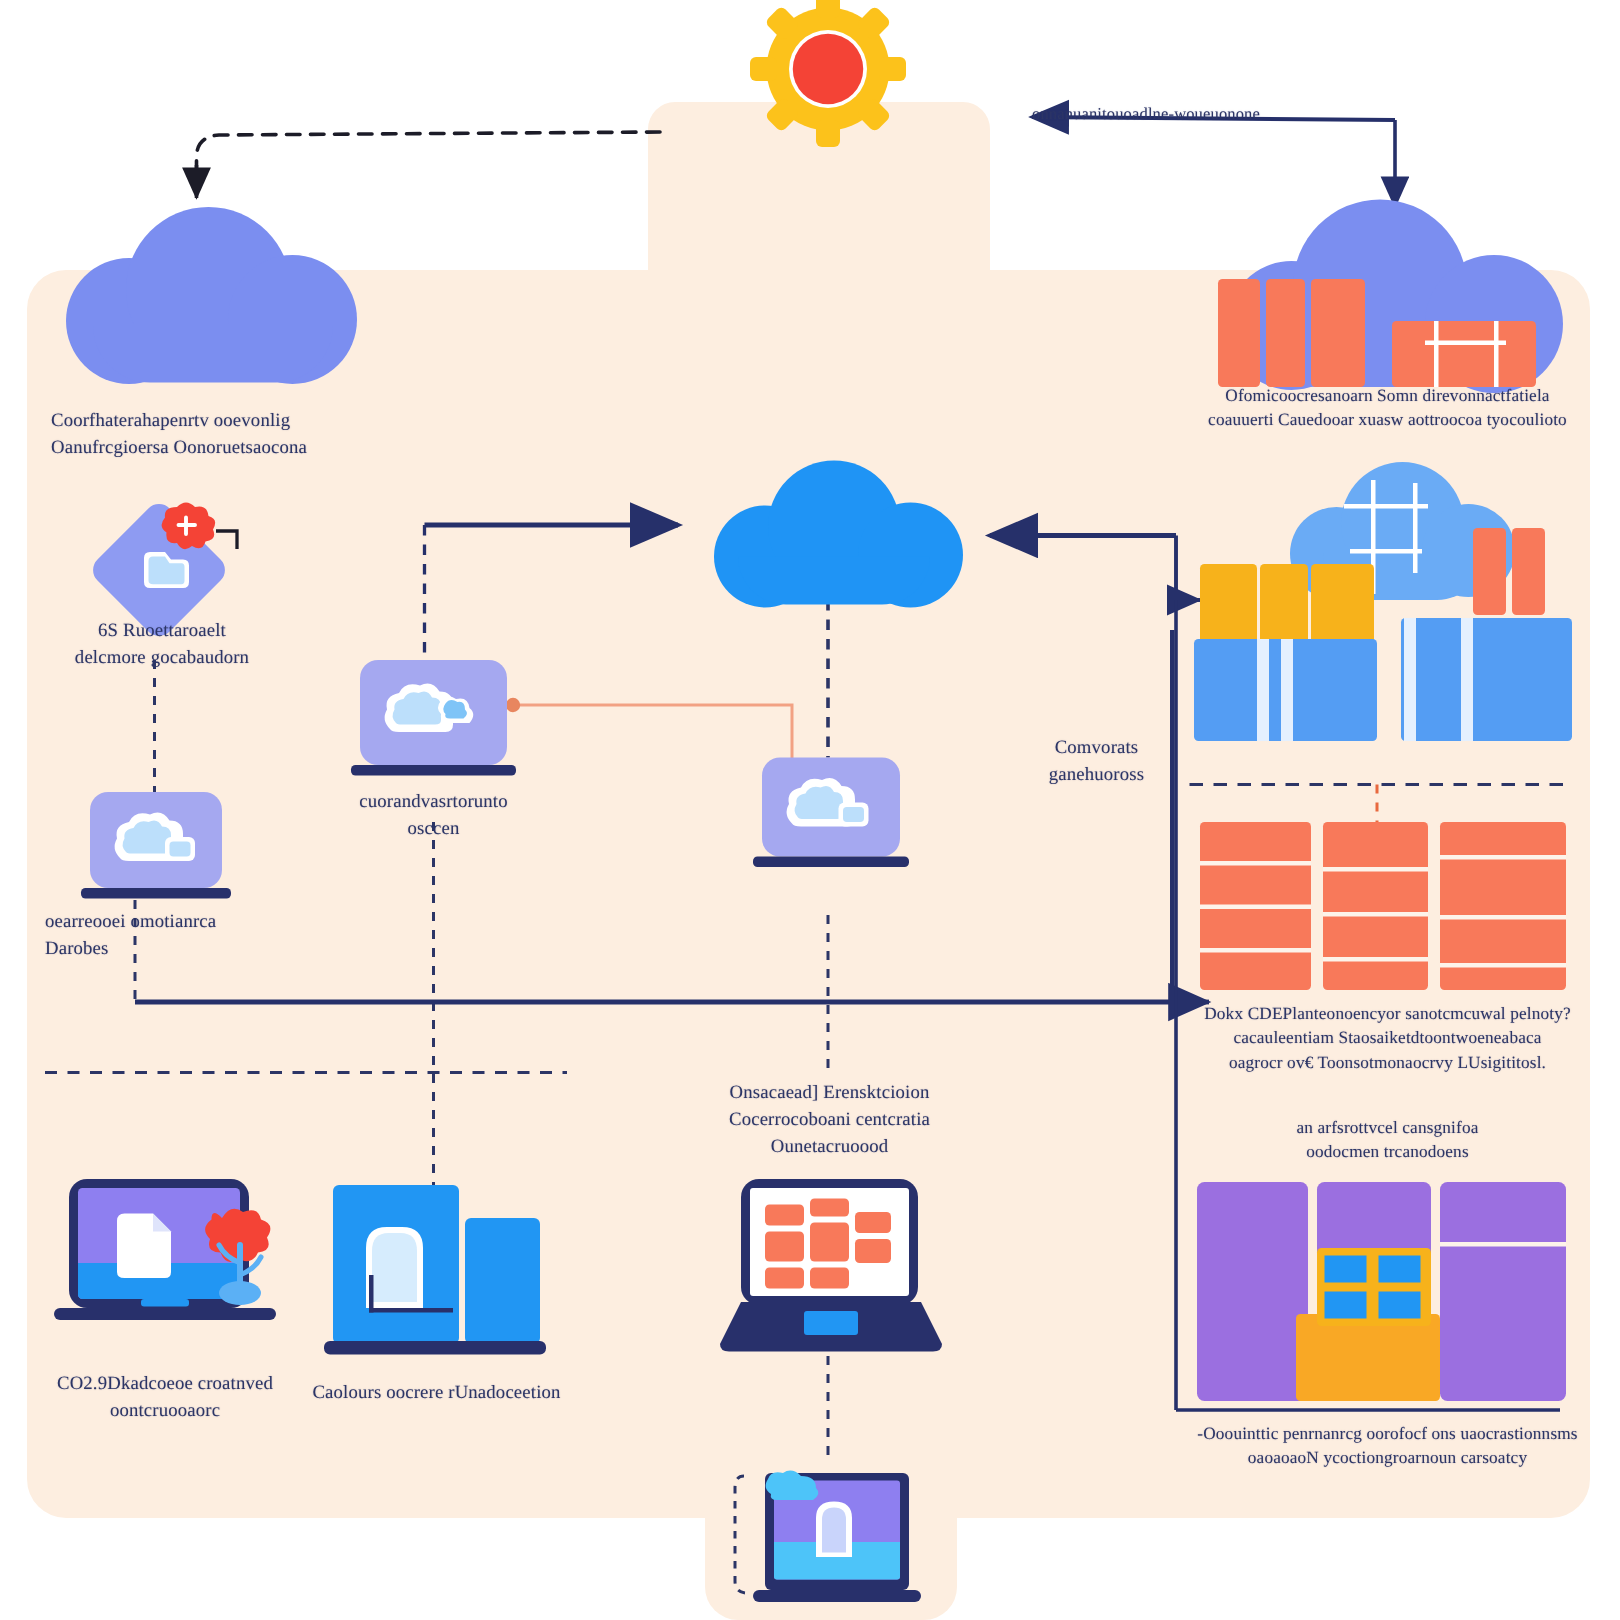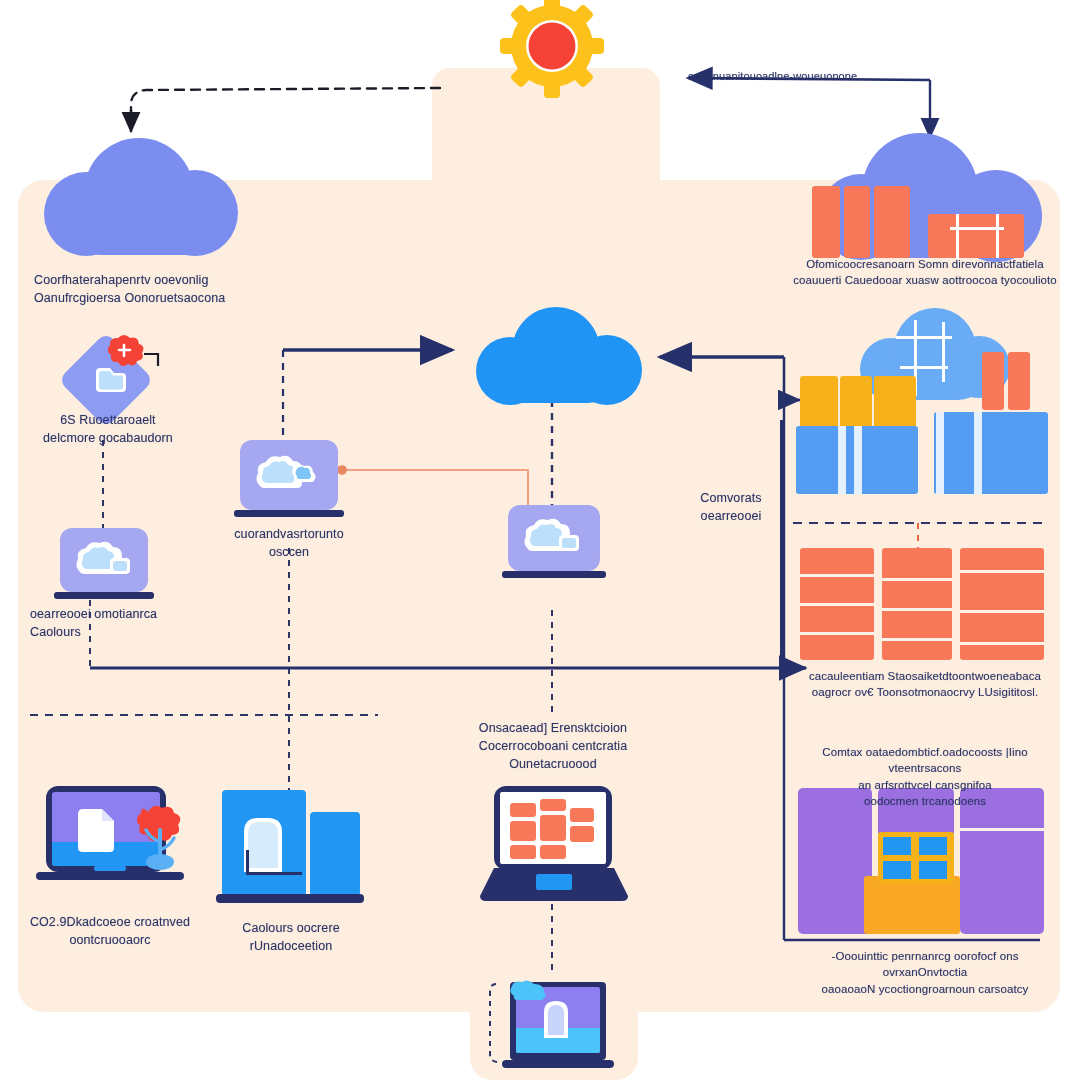--- a/index.html
+++ b/index.html
@@ -24,20 +24,21 @@
   .cap{
     position:absolute;text-align:center;color:#2c3566;
     font-size:12.5px;line-height:1.42;letter-spacing:.1px;
     z-index:5;pointer-events:none;
   }
   .cap.b{font-weight:bold;}
   .cap.sm{font-size:11.5px;}
   .cap.blur{
     filter:blur(.35px);
     text-shadow:0 0 1px rgba(44,53,102,.35);
+    font-family:Liberation Serif, serif;
   }
 
   
   .cloud{position:relative;}
   .cloud i{position:absolute;border-radius:50%;display:block;}
   .cloud u{position:absolute;display:block;border-radius:0 0 38px 38px;}
 
   
   .lap{position:relative;}
   .lap .scr{position:absolute;border-radius:12px;}
@@ -223,21 +224,21 @@
         <path d="M6,34 Q0,28 4,21 Q2,12 12,10 Q16,2 26,5 Q34,1 39,9 Q48,9 48,18 L48,31 Q48,36 43,36 L12,36 Q7,36 6,34 Z" fill="#ffffff"></path>
         <path d="M10,30 Q6,26 9,21 Q8,15 15,14 Q18,8 25,10 Q31,7 34,13 Q40,13 40,19 L40,28 Q40,31 36,31 L14,31 Q11,31 10,30 Z" fill="#bcdffb"></path>
         <rect x="36" y="20" width="20" height="16" rx="4" fill="#ffffff"></rect>
         <rect x="39" y="23" width="14" height="10" rx="2.5" fill="#bcdffb"></rect>
       </svg>
       <div class="base" style="left:0;top:64px;width:100px;height:7px;"></div>
     </div>
   </div>
   <div class="cap blur" style="left:14px;top:606px;width:180px;text-align:left;padding-left:16px;">
     <div>oearreooei omotianrca</div>
-    <div>Caolours</div>
+    <div>Darobes</div>
   </div>
 
   <div class="node" style="left:234px;top:440px;width:110px;height:84px;">
     <div class="lap" style="width:110px;height:84px;">
       <div class="scr" style="left:6px;top:0;width:98px;height:70px;background:#a5a8f0;"></div>
       <svg width="72" height="52" viewBox="0 0 72 52" style="position:absolute;left:20px;top:12px;">
         <path d="M6,34 Q0,28 4,21 Q2,12 12,10 Q16,2 26,5 Q34,1 39,9 Q48,9 48,18 L48,31 Q48,36 43,36 L12,36 Q7,36 6,34 Z" fill="#ffffff"></path>
         <path d="M10,30 Q6,26 9,21 Q8,15 15,14 Q18,8 25,10 Q31,7 34,13 Q40,13 40,19 L40,28 Q40,31 36,31 L14,31 Q11,31 10,30 Z" fill="#bcdffb"></path>
         <path d="M40,24 Q36,20 40,15 Q44,10 50,14 Q58,12 59,20 Q64,24 59,30 L44,30 Q39,29 40,24 Z" fill="#ffffff"></path>
         <path d="M43,24 Q40,21 43,17 Q46,13 51,16 Q56,15 56,21 Q59,24 55,27 L46,27 Q42,27 43,24 Z" fill="#7fc4f7"></path>
@@ -259,21 +260,21 @@
         <path d="M10,30 Q6,26 9,21 Q8,15 15,14 Q18,8 25,10 Q31,7 34,13 Q40,13 40,19 L40,28 Q40,31 36,31 L14,31 Q11,31 10,30 Z" fill="#bcdffb"></path>
         <rect x="37" y="20" width="20" height="16" rx="4" fill="#ffffff"></rect>
         <rect x="40" y="23" width="14" height="10" rx="2.5" fill="#bcdffb"></rect>
       </svg>
       <div class="base" style="left:0;top:66px;width:104px;height:7px;"></div>
     </div>
   </div>
 
   <div class="cap blur" style="left:676px;top:490px;width:110px;">
     <div class="b">Comvorats</div>
-    <div class="b">oearreooei</div>
+    <div class="b">ganehuoross</div>
   </div>
 
   <div class="node" style="left:796px;top:308px;width:252px;height:200px;">
 
     <div class="cloud" style="position:absolute;left:56px;top:0;width:160px;height:92px;">
       <i style="left:8px;top:30px;width:62px;height:62px;background:#6aabf5;"></i>
       <i style="left:42px;top:0;width:82px;height:82px;background:#6aabf5;"></i>
       <i style="left:96px;top:28px;width:62px;height:62px;background:#6aabf5;"></i>
       <u style="left:30px;top:60px;width:108px;height:32px;background:#6aabf5;"></u>
     </div>
@@ -308,26 +309,26 @@
     <div class="rc" style="left:0;top:84px;width:74px;height:3px;background:#fdf3ea;border-radius:0;"></div>
     <div class="rc" style="left:82px;top:30px;width:70px;height:3px;background:#fdf3ea;border-radius:0;"></div>
     <div class="rc" style="left:82px;top:60px;width:70px;height:3px;background:#fdf3ea;border-radius:0;"></div>
     <div class="rc" style="left:82px;top:90px;width:70px;height:3px;background:#fdf3ea;border-radius:0;"></div>
     <div class="rc" style="left:160px;top:22px;width:84px;height:3px;background:#fdf3ea;border-radius:0;"></div>
     <div class="rc" style="left:160px;top:62px;width:84px;height:3px;background:#fdf3ea;border-radius:0;"></div>
     <div class="rc" style="left:160px;top:94px;width:84px;height:3px;background:#fdf3ea;border-radius:0;"></div>
   </div>
 
   <div class="cap sm blur" style="left:792px;top:668px;width:266px;">
+    <div>Dokx CDEPlanteonoencyor sanotcmcuwal pelnoty?</div>
     <div>cacauleentiam Staosaiketdtoontwoeneabaca</div>
     <div>oagrocr ov€ Toonsotmonaocrvy LUsigititosl.</div>
   </div>
 
   <div class="cap sm blur" style="left:792px;top:744px;width:266px;">
-    <div>Comtax oataedombticf.oadocoosts |Iino vteentrsacons</div>
     <div>an arfsrottvcel cansgnifoa</div>
     <div>oodocmen trcanodoens</div>
   </div>
 
   <div class="node" style="left:798px;top:788px;width:246px;height:146px;">
     <div class="rc" style="left:0;top:0;width:74px;height:146px;background:#9b6fe0;"></div>
     <div class="rc" style="left:80px;top:0;width:76px;height:146px;background:#9b6fe0;"></div>
     <div class="rc" style="left:162px;top:0;width:84px;height:146px;background:#9b6fe0;"></div>
     <div class="rc" style="left:80px;top:52px;width:76px;height:3px;background:#fdf3ea;border-radius:0;"></div>
     <div class="rc" style="left:162px;top:40px;width:84px;height:3px;background:#fdf3ea;border-radius:0;"></div>
@@ -337,21 +338,21 @@
     <svg width="80" height="56" viewBox="0 0 80 56" style="position:absolute;left:78px;top:42px;">
       <rect x="2" y="2" width="76" height="52" rx="3" fill="#f7b21b"></rect>
       <rect x="7" y="7" width="28" height="18" fill="#2196f3"></rect>
       <rect x="43" y="7" width="28" height="18" fill="#2196f3"></rect>
       <rect x="7" y="31" width="28" height="18" fill="#2196f3"></rect>
       <rect x="43" y="31" width="28" height="18" fill="#2196f3"></rect>
     </svg>
   </div>
 
   <div class="cap sm blur" style="left:792px;top:948px;width:266px;">
-    <div>-Ooouinttic penrnanrcg oorofocf ons ovrxanOnvtoctia</div>
+    <div>-Ooouinttic penrnanrcg oorofocf ons uaocrastionnsms</div>
     <div>oaoaoaoN ycoctiongroarnoun carsoatcy</div>
   </div>
 
   <div class="node" style="left:36px;top:786px;width:148px;height:120px;">
     <div class="lap" style="width:148px;height:120px;">
       <div class="scr" style="left:10px;top:0;width:120px;height:86px;background:#28306b;"></div>
       <div class="rc" style="left:16px;top:6px;width:108px;height:74px;background:#8e7ff0;border-radius:3px;"></div>
       <div class="rc" style="left:16px;top:56px;width:108px;height:24px;background:#2196f3;border-radius:0 0 3px 3px;"></div>
       <svg width="48" height="50" viewBox="0 0 48 50" style="position:absolute;left:36px;top:18px;">
         <path d="M6,44 L6,10 Q6,5 11,5 L30,5 L42,17 L42,44 Q42,48 38,48 L11,48 Q6,48 6,44 Z" fill="#ffffff"></path>

